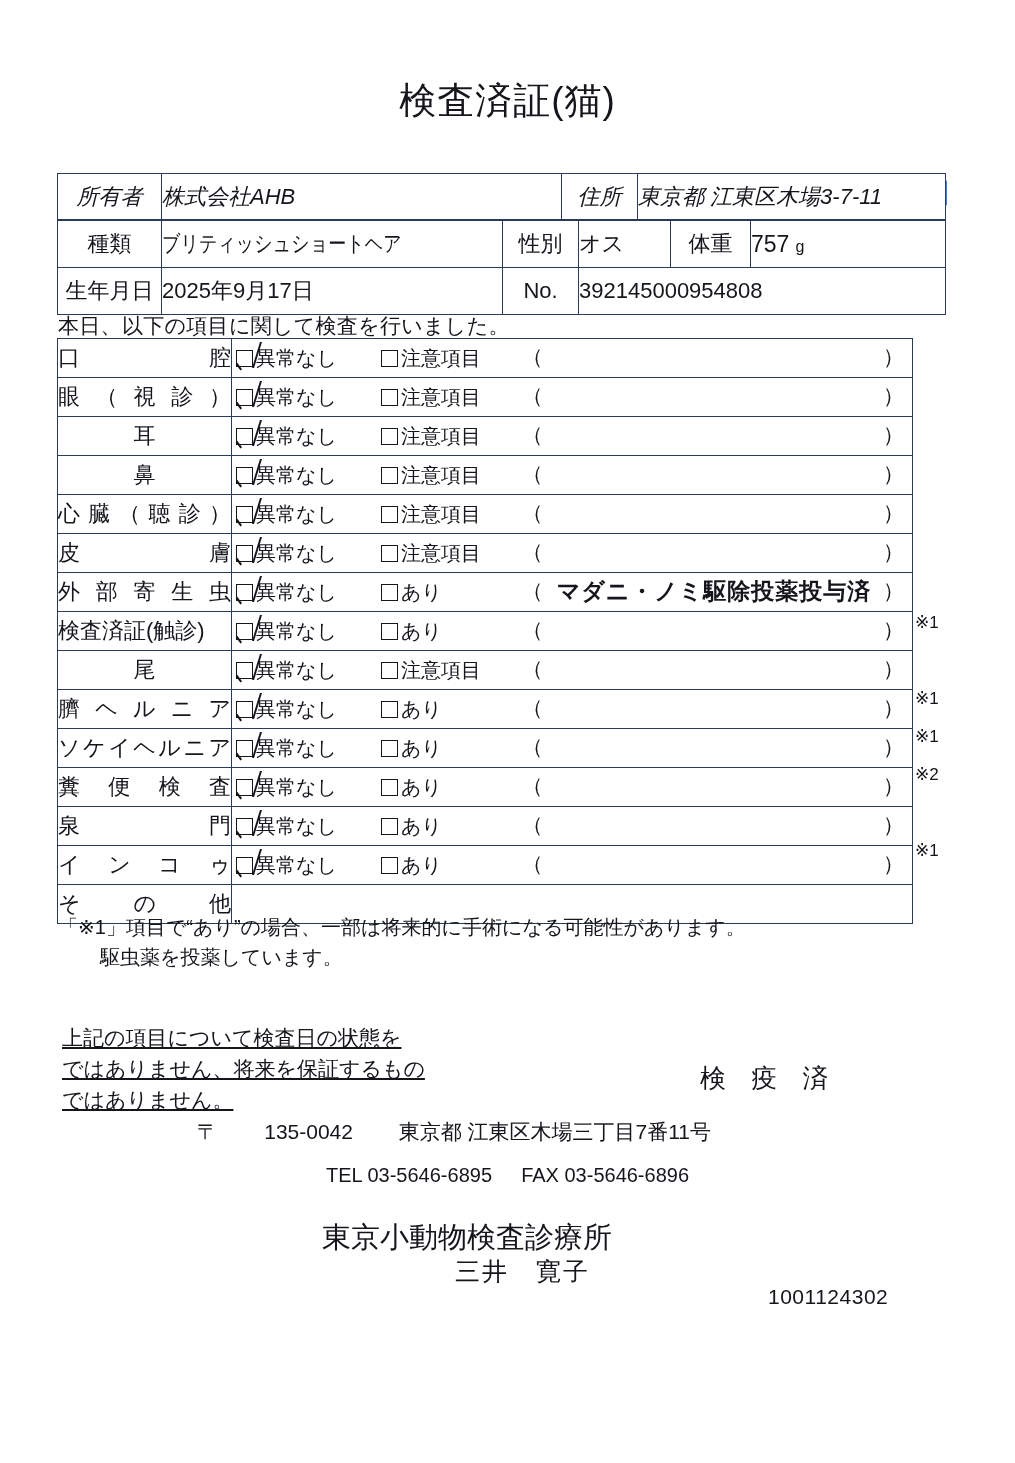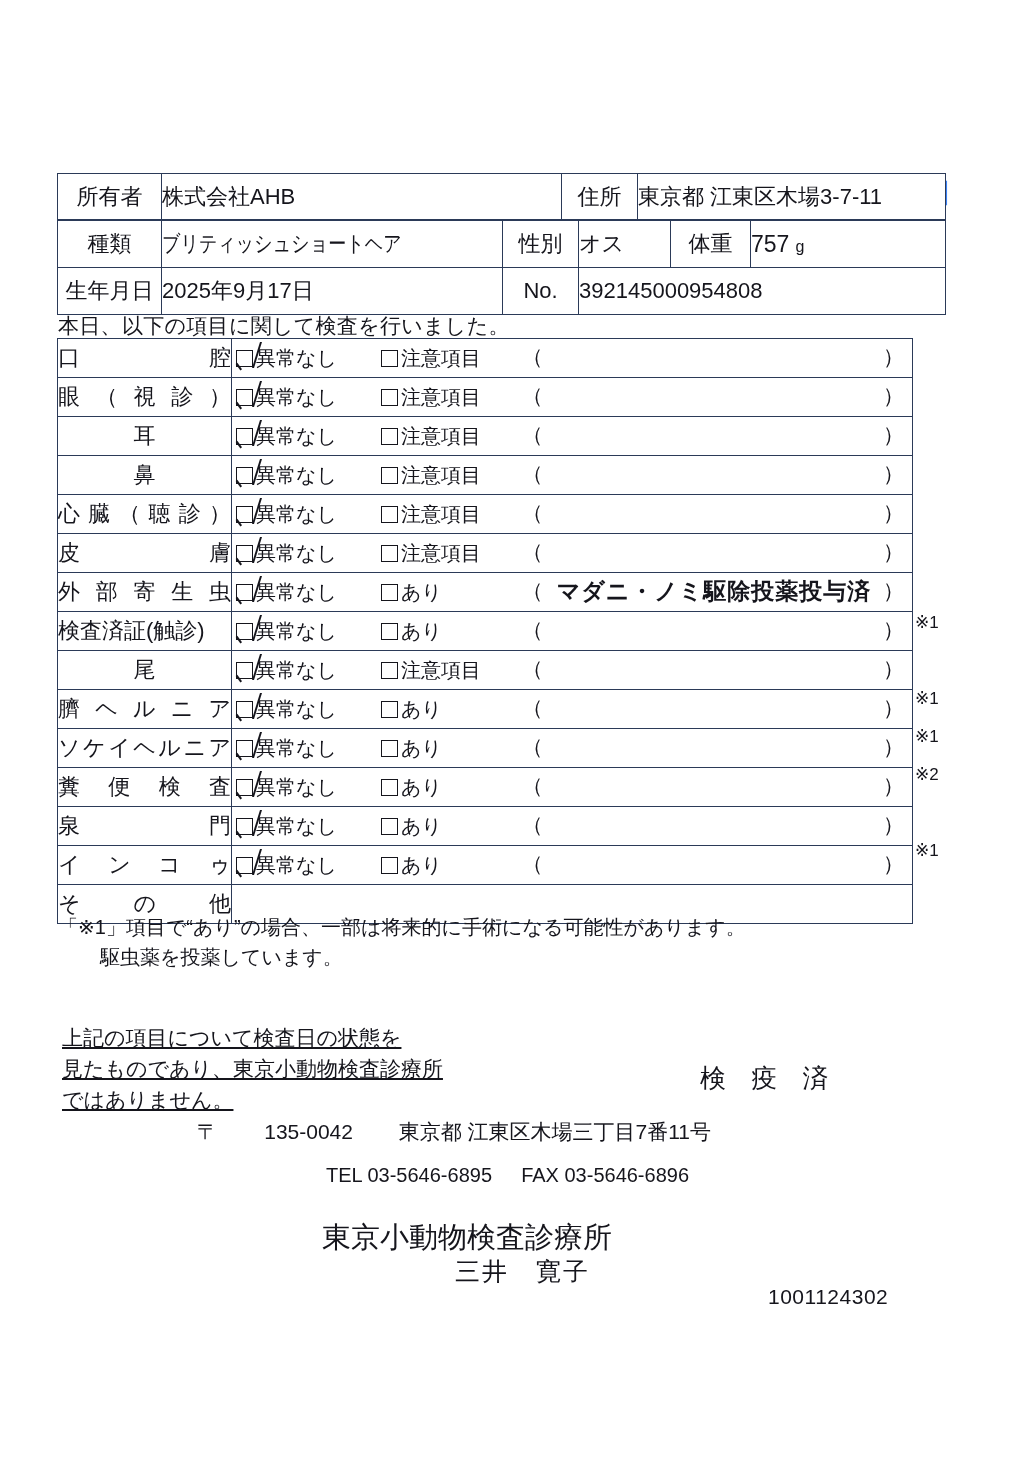--- a/index.html
+++ b/index.html
@@ -58,21 +58,21 @@
     font-size: 22px;
     color: #15151c;
     height: 100%;
     vertical-align: middle;
   }
   .cellpad { padding: 0 9px; }
   .ctr { text-align: center; }
   .rgt { text-align: left; }
 
   
-  #owner-table { top: 173px; left: 57px; width: 888px; }
+  #owner-table { top: 173px; left: 57px; width: 888px; font-style: italic; }
   #owner-table td { height: 45px; }
 
   
   #animal-table { top: 220px; left: 57px; width: 888px; }
   #animal-table td { height: 46px; }
   .breed-val {
     display: inline-block;
     transform: scaleX(0.82);
     transform-origin: left center;
     white-space: nowrap;
@@ -254,20 +254,21 @@
     font-size: 21px;
     letter-spacing: 0.5px;
     color: #15151c;
   }
 </style>
 </head>
 <body>
 
 <div id="page">
 
+  <div class="title">検査済証(猫)</div>
 
   <div class="exam-date-row">
     <span class="lbl">検査日</span>
     <span class="val">2025年11月15日</span>
   </div>
 
   <table class="tbl" id="owner-table">
     <colgroup>
       <col style="width:104px">
         <col style="width:400px">
@@ -616,21 +617,21 @@
       <div class="mark"></div>
     </div>
 
   <div class="footnotes">
     <div>「※1」項目で“あり”の場合、一部は将来的に手術になる可能性があります。</div>
     <span class="indent">駆虫薬を投薬しています。</span>
   </div>
 
   <div class="disclaimer">
     <div>上記の項目について検査日の状態を</div>
-    <div>見たものであり、東京小動物検査診療所</div>
+    <div>ではありません、将来を保証するもの</div>
     <div>ではありません。</div>
   </div>
 
   <div class="stamp">検 疫 済</div>
 
   <div class="addr-line">
     <span class="zip">〒</span>
     <span class="gap"></span>
     <span>135-0042</span>
     <span class="gap"></span>

